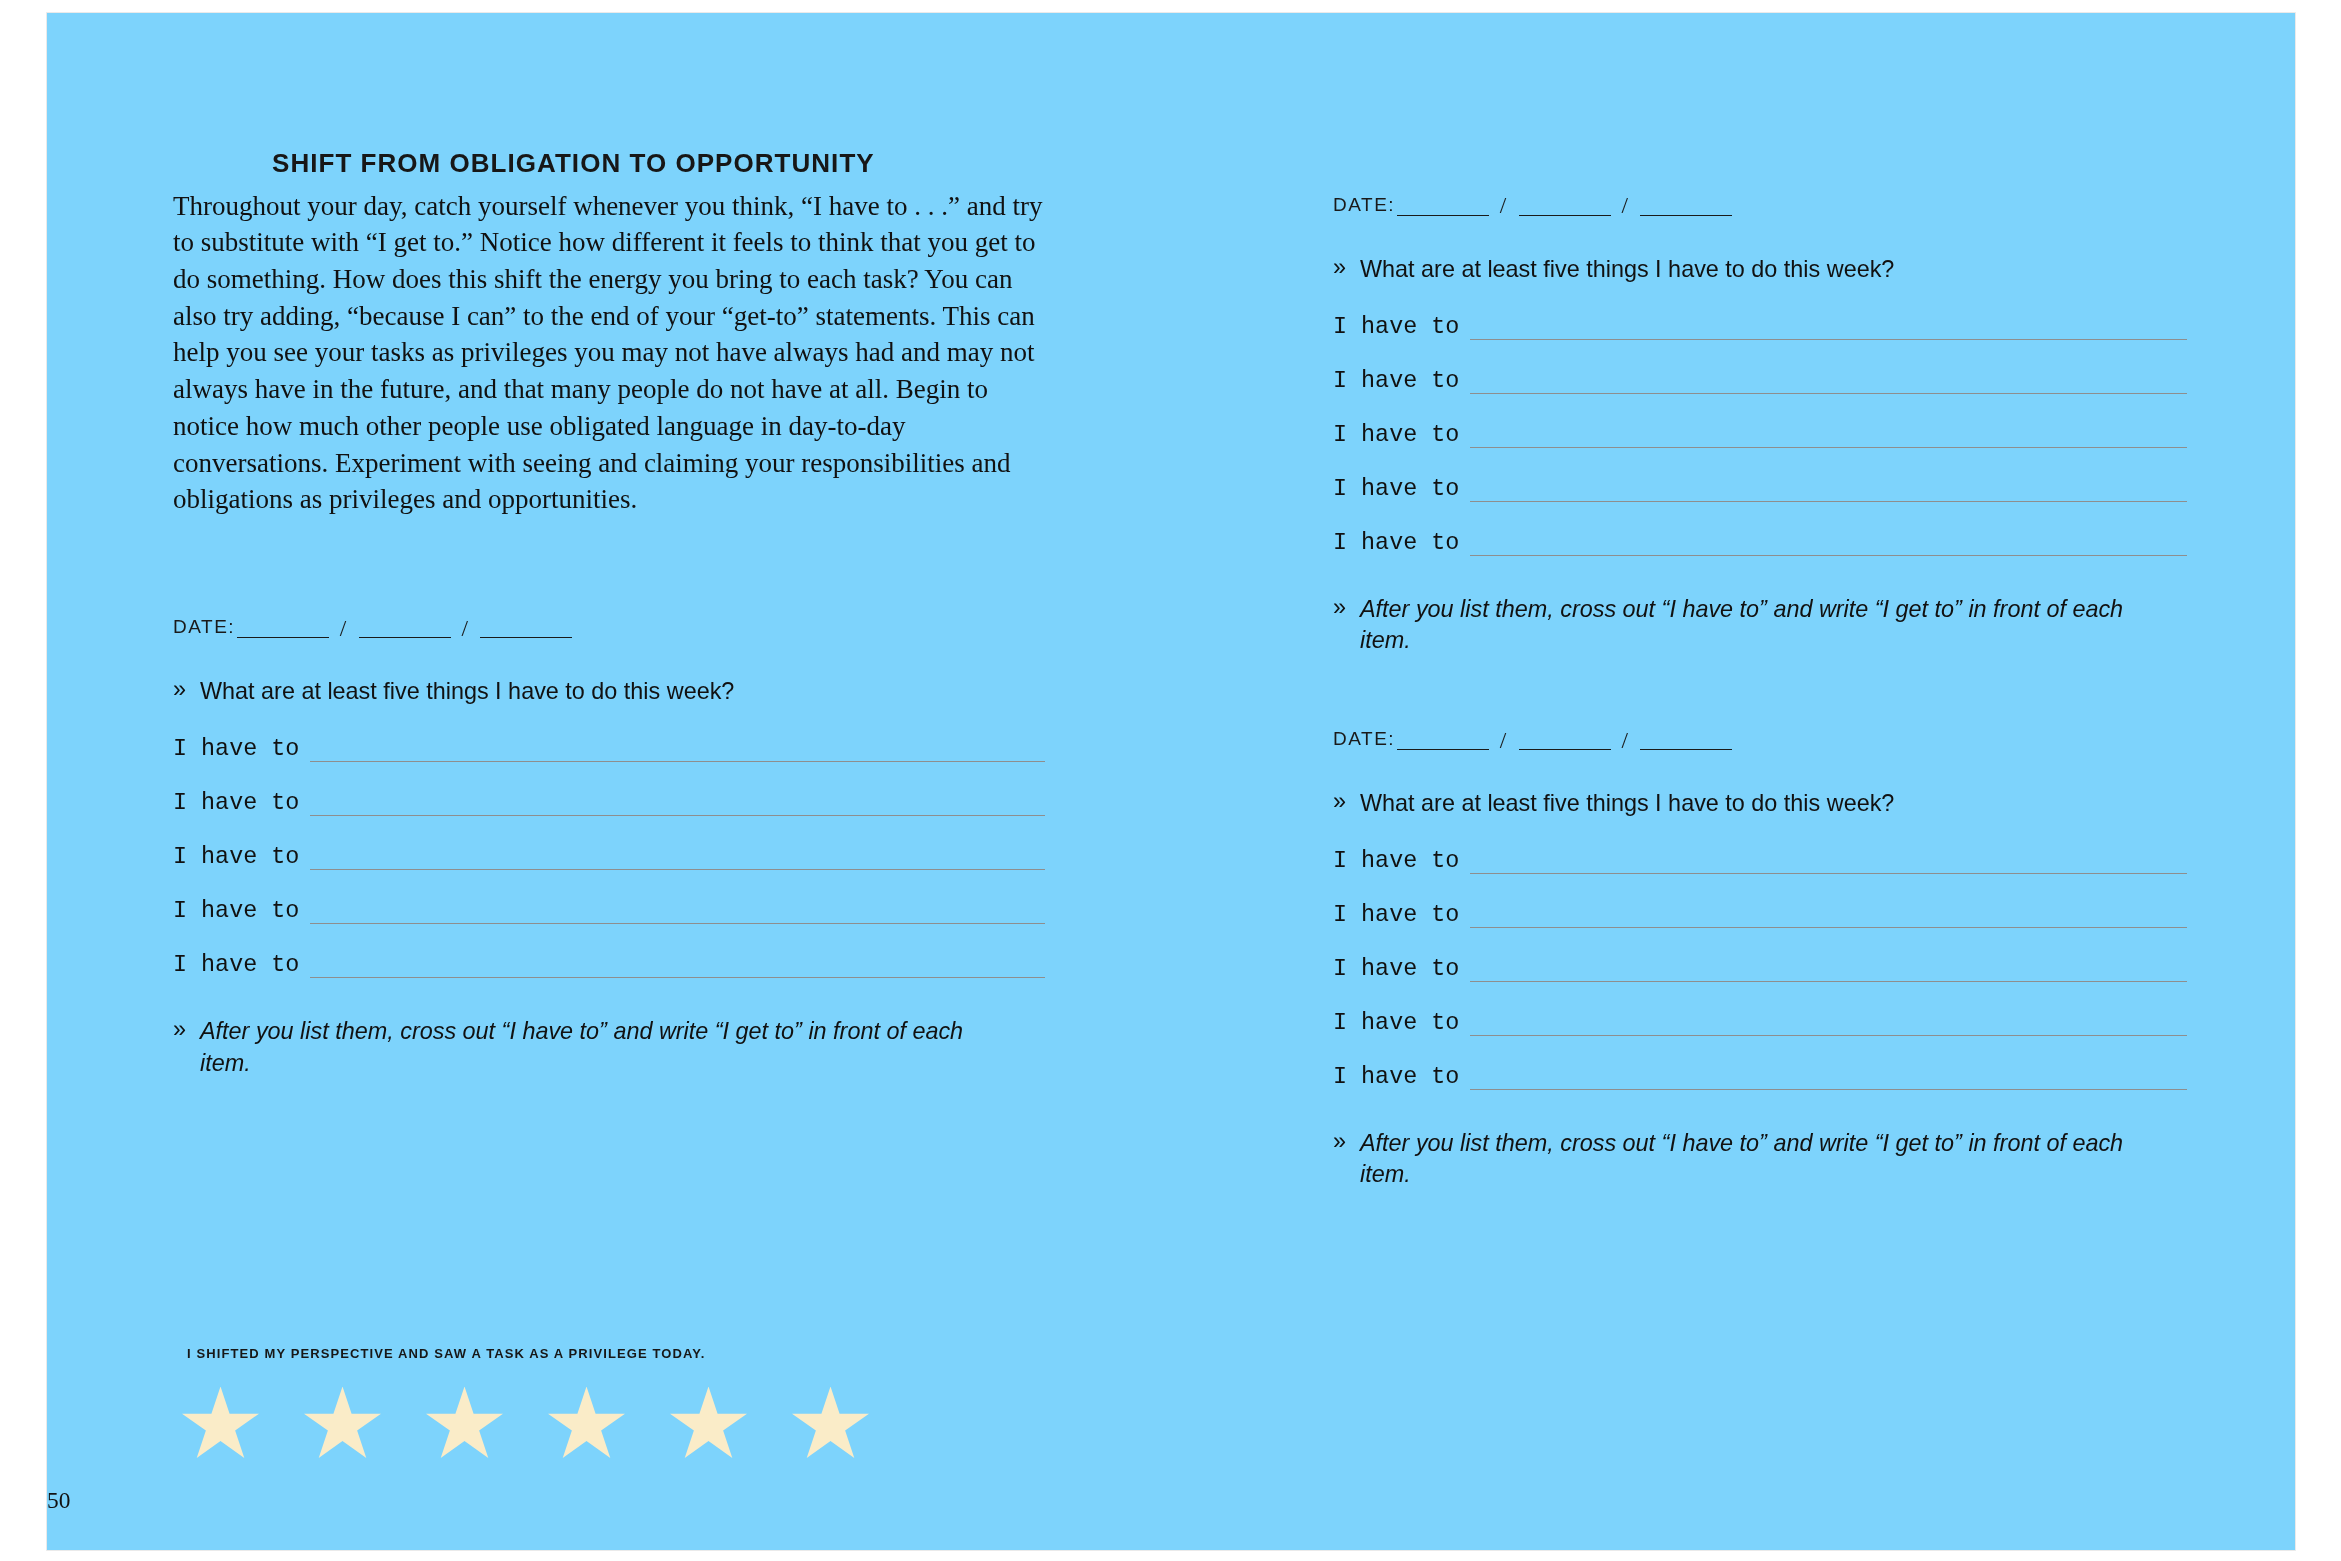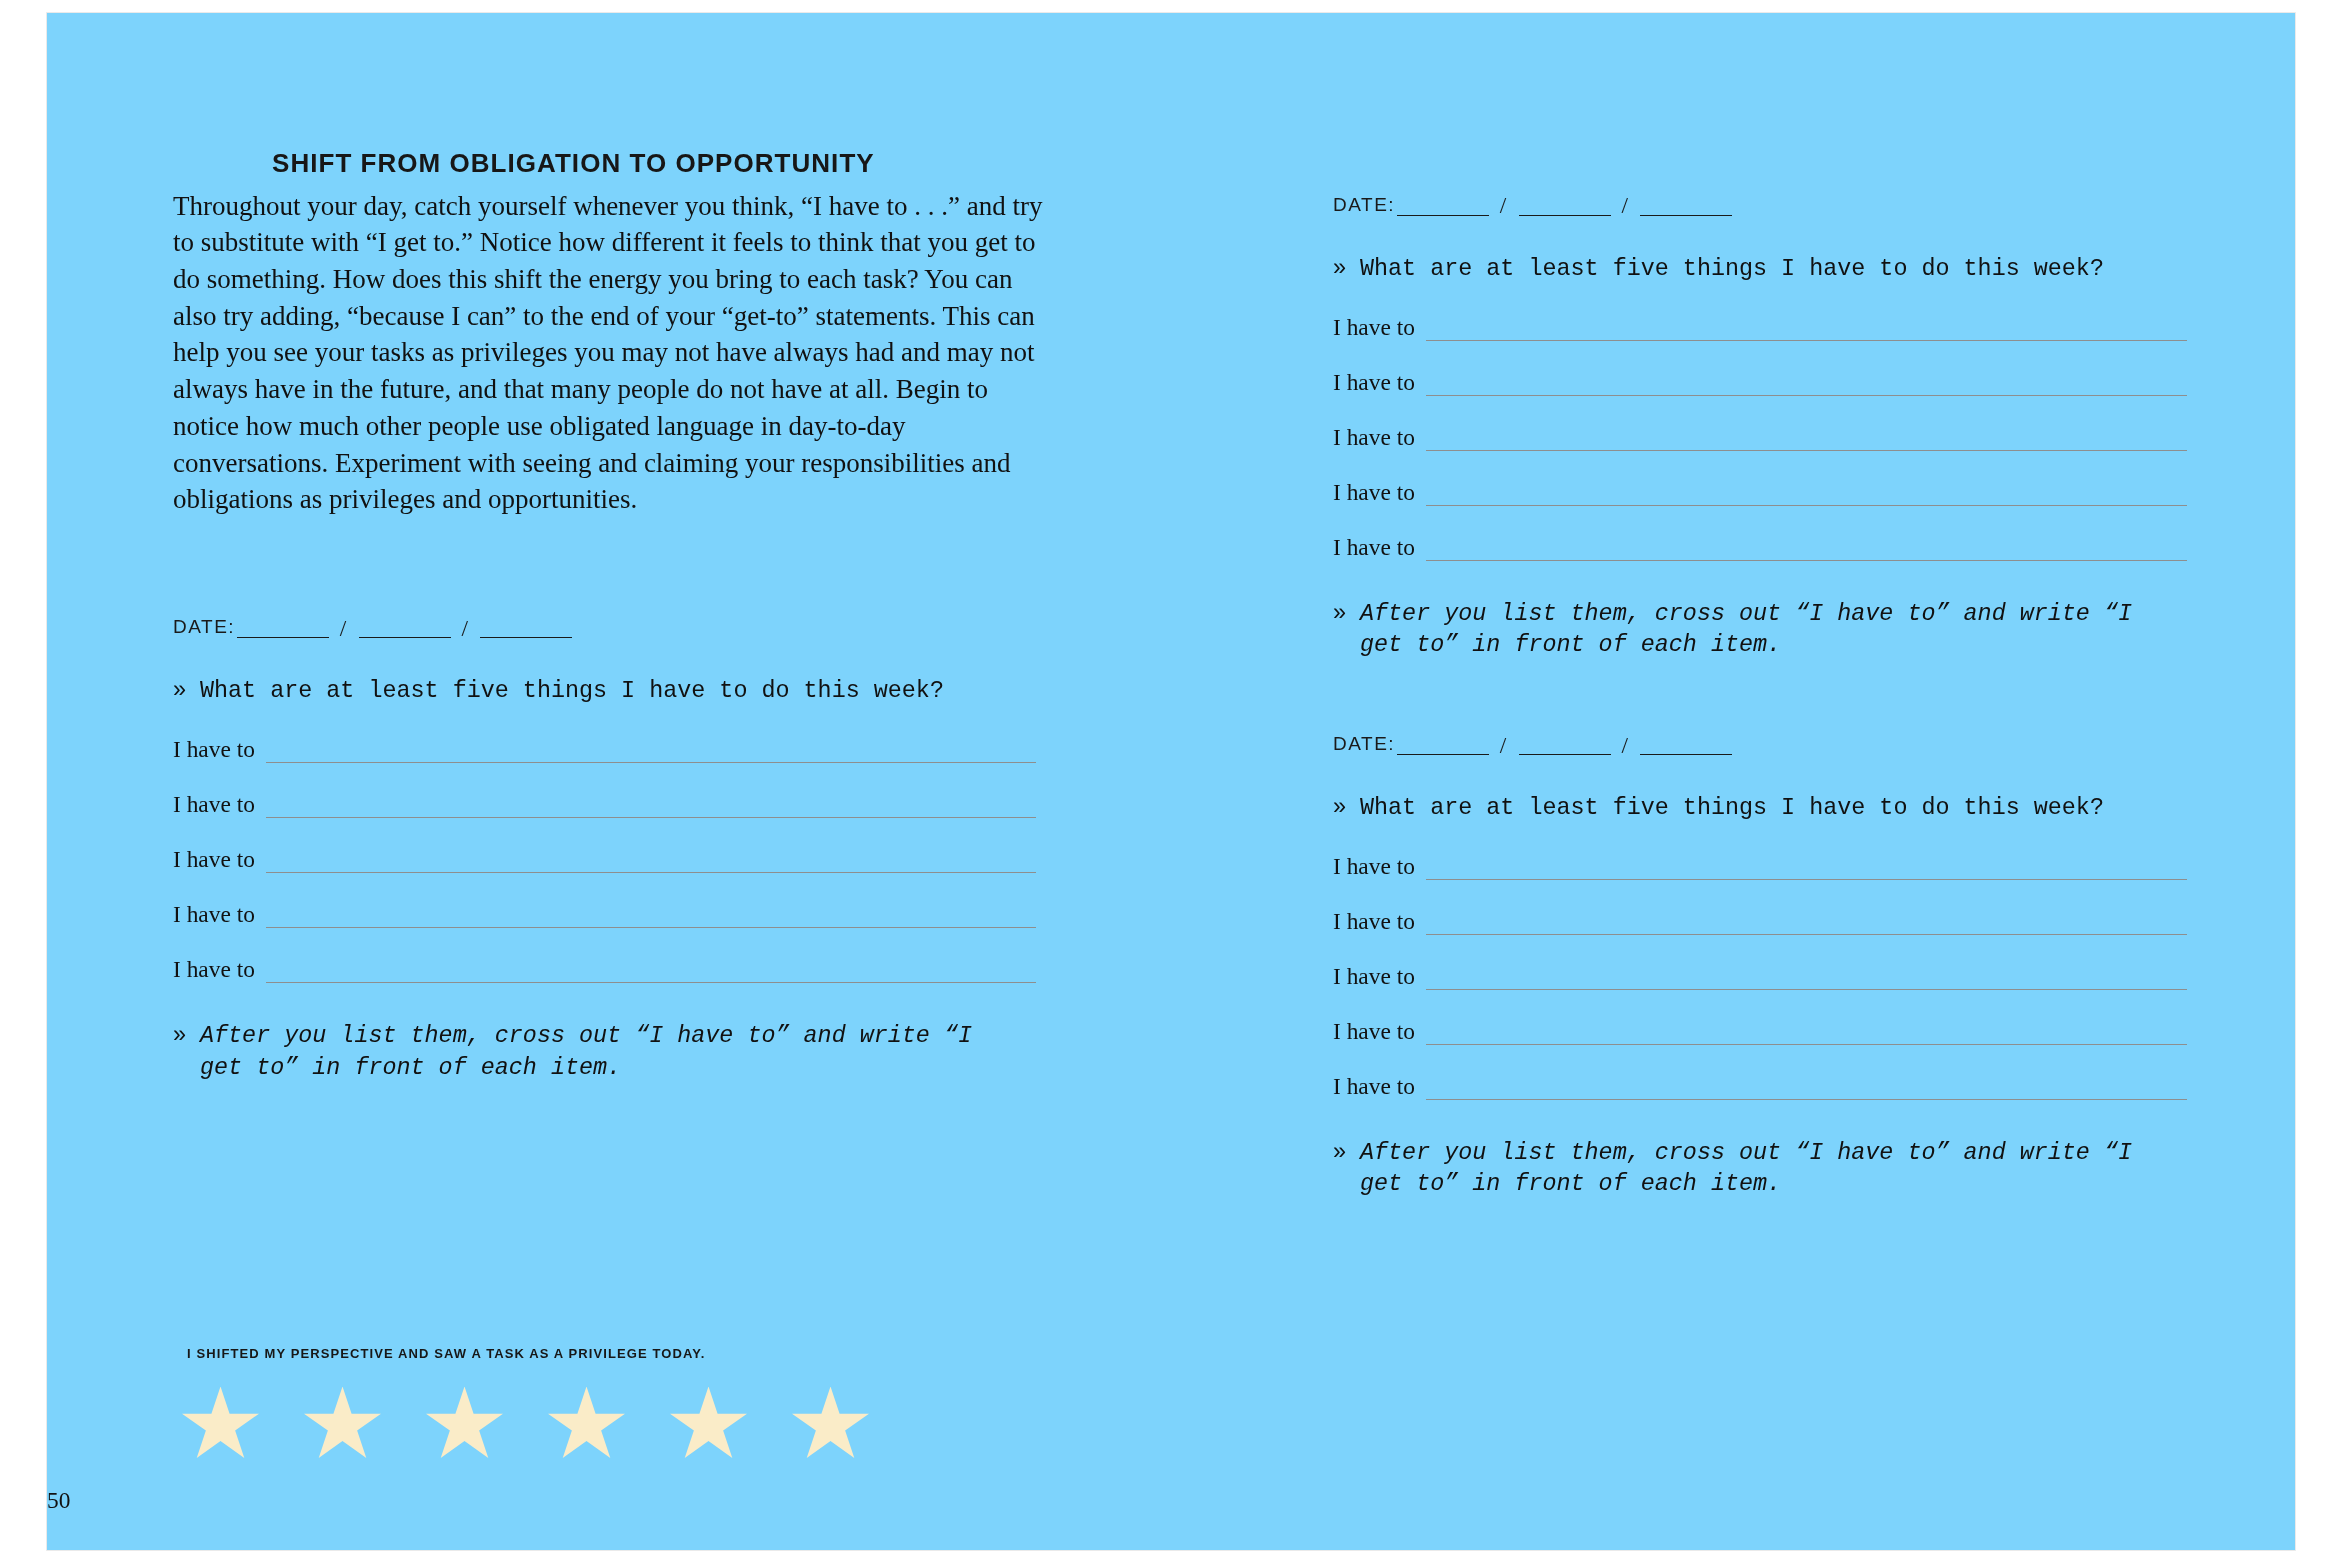--- a/index.html
+++ b/index.html
@@ -89,32 +89,32 @@
     font-size: 23.4px;
     color: #111111;
     margin-top: 38px;
   }
   .prompt .guill {
     width: 27px;
     flex: 0 0 27px;
     font-size: 23.4px;
     color: #111111;
   }
-  .prompt .prompt-text { line-height: 1.35; font-family: Liberation Mono, monospace; }
+  .prompt .prompt-text { line-height: 1.35; }
 
   .prompt-italic .prompt-text {
     font-style: italic;
     width: 775px;
   }
 
   
   .fill-line {
     display: flex;
     align-items: flex-end;
-    font-family: Liberation Serif, serif;
+    font-family: Liberation Mono, monospace;
     font-size: 23.4px;
     color: #111111;
     margin-top: 28px;
   }
   .fill-label { flex: 0 0 auto; white-space: nowrap; }
   .fill-rule {
     flex: 1 1 auto;
     border-bottom: 1.2px solid #8e8e8e;
     height: 20px;
     margin-left: 10.8px;

